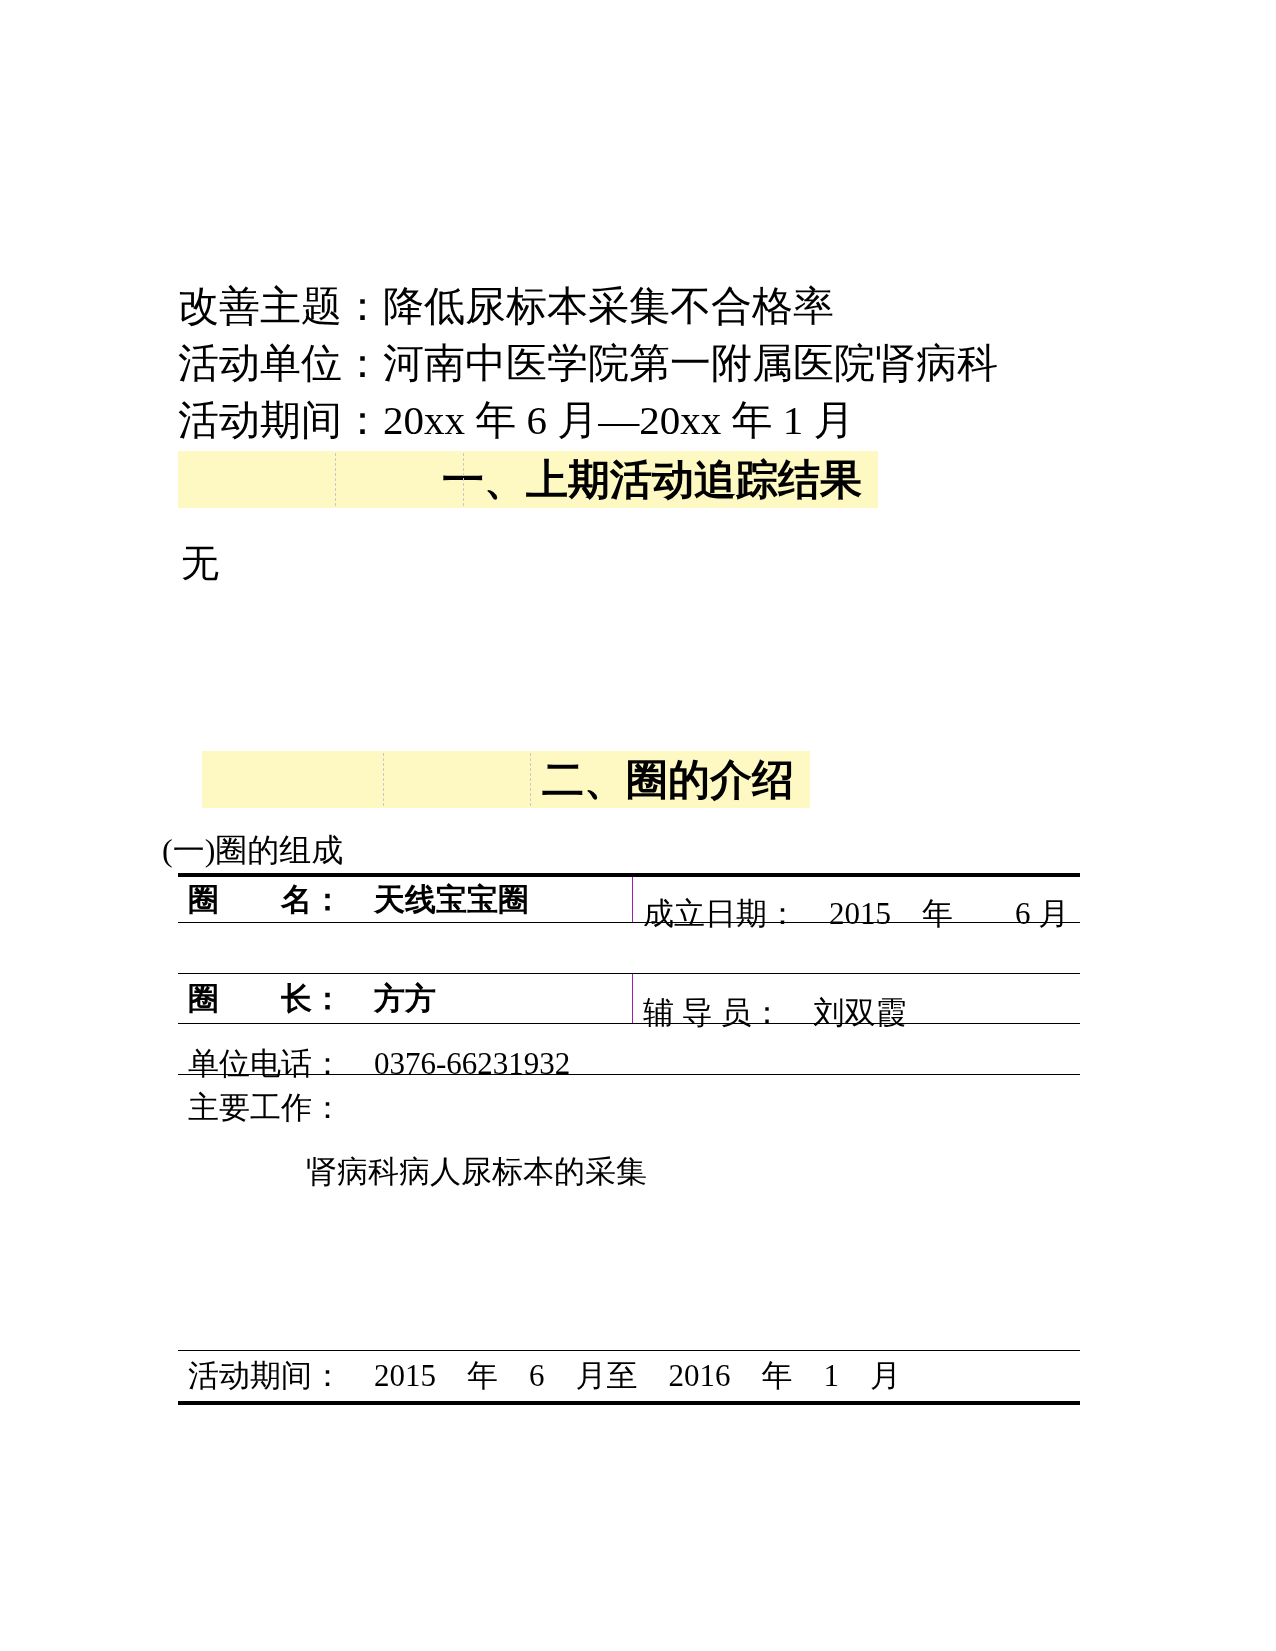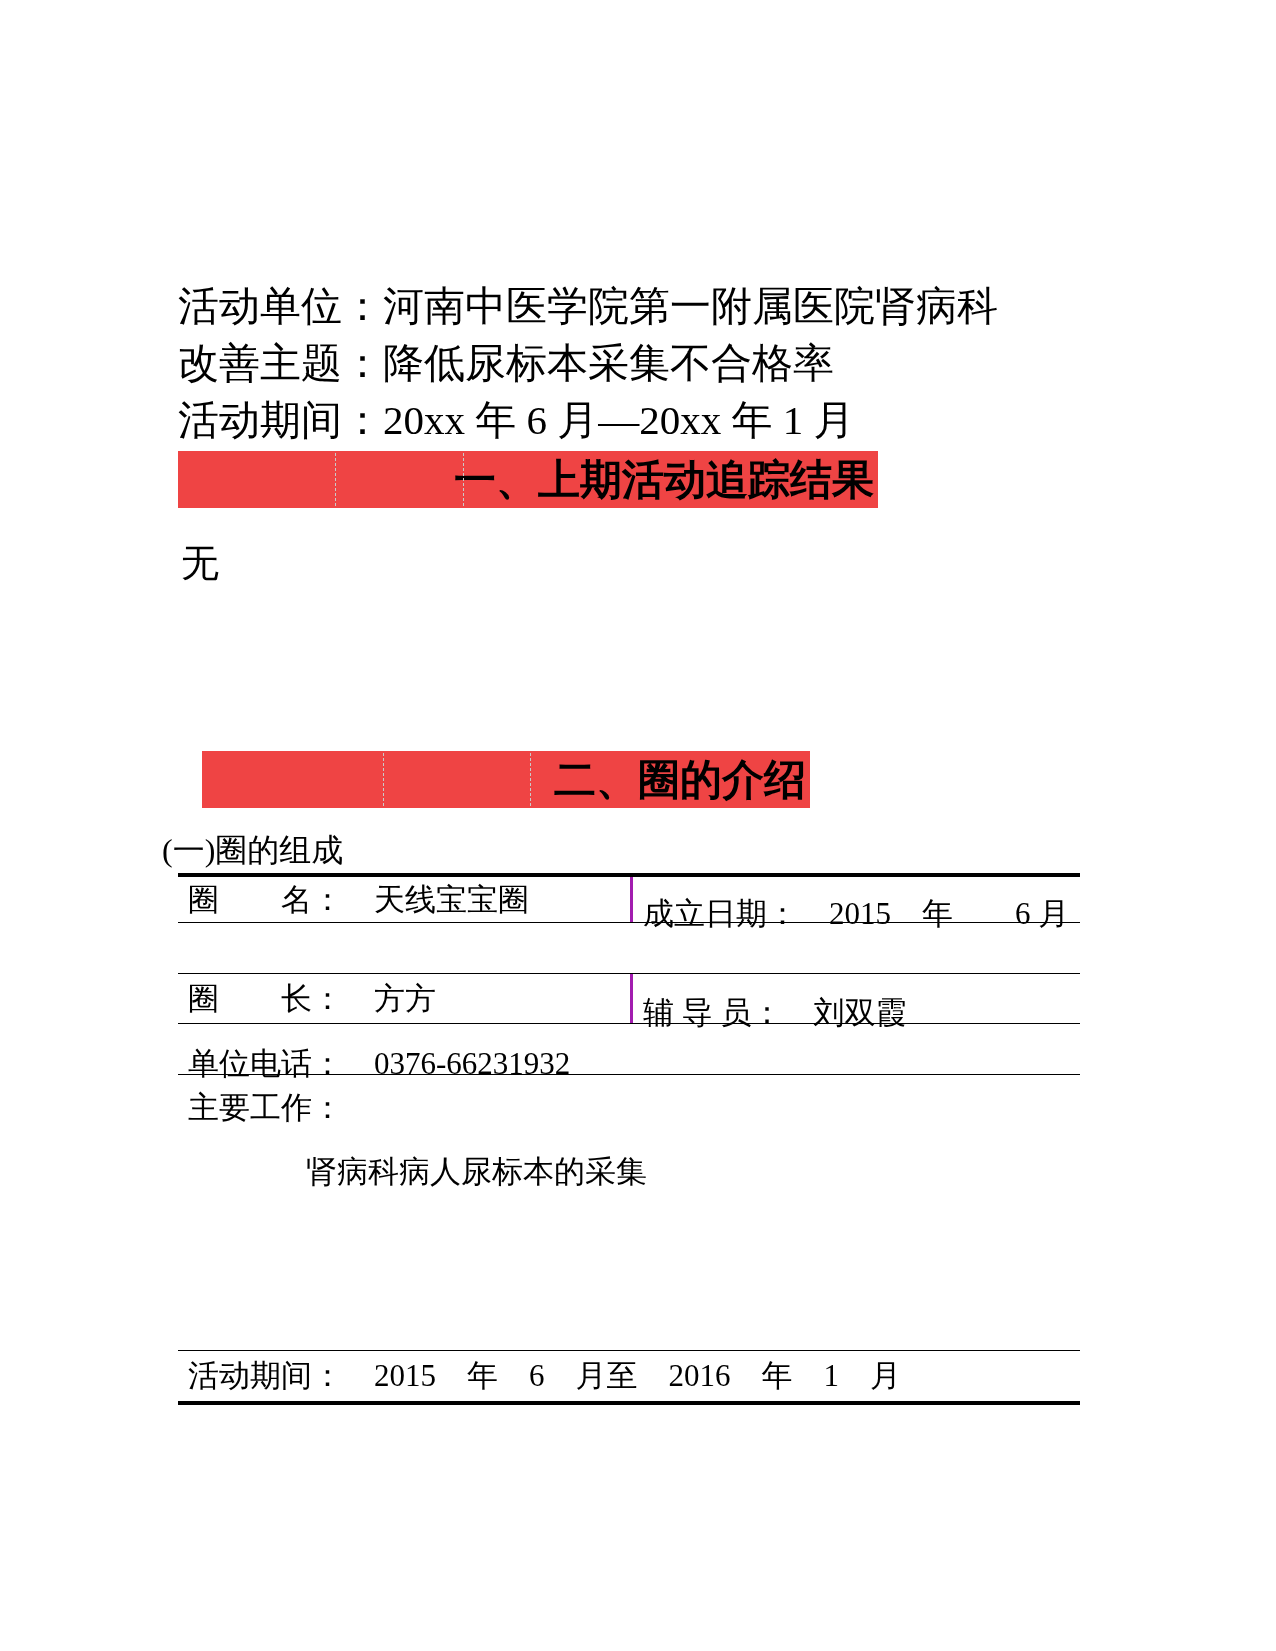--- a/index.html
+++ b/index.html
@@ -12,23 +12,23 @@
     overflow:hidden;
   }
   .page { position:absolute; inset:0; }
 
   .hdr {
     position:absolute; left:178px; top:278px;
     font-size:41px; line-height:57px; white-space:nowrap;
   }
 
   .band {
-    position:absolute; background:#ef4444; height:57px;
+    position:absolute; background:#fef9c3; height:57px;
     display:flex; justify-content:flex-end; align-items:center;
-    padding-right:4px; box-sizing:border-box;
+    padding-right:16px; box-sizing:border-box;
     font-size:42px; font-weight:bold; white-space:nowrap;
   }
   .band1 { left:178px; top:451px; width:700px; }
   .band2 { left:178px; top:751px; width:608px;margin-left:24px; }
   .tabmark { position:absolute; top:2px; bottom:2px; width:0; border-left:1px dashed #c9c9c9; }
 
   .none-text {
     position:absolute; left:181px; top:538px;
     font-size:38px;
     font-family:"Liberation Sans","DejaVu Sans",sans-serif;
@@ -38,21 +38,21 @@
 
   .tbl {
     position:absolute; left:178px; top:873px; width:902px;
     border-top:4px solid #000; border-bottom:4px solid #000;
     font-size:31px;
   }
   .trow { border-bottom:1px solid #000; position:relative; box-sizing:border-box; }
   .trow.last { border-bottom:none; }
   .tworow { display:flex; }
   .cell { box-sizing:border-box; padding-left:10px; display:flex; align-items:center; white-space:nowrap; }
-  .cell.cl { width:455px; border-right:3px solid #a21caf; }
+  .cell.cl { width:455px; border-right:1px solid #a21caf;font-weight:bold; }
   .cell.cr { flex:1;margin-top:29px; }
   .h46 { height:46px; }
   .h51 { height:51px; }
   .h50 { height:50px; }
 
   .members { height:87px; font-size:29px; padding-top:7px; }
   .mline1 { padding-left:10px; white-space:nowrap; line-height:38px; }
   .mline2 { padding-left:128px; line-height:38px; }
 
   .work { height:276px; padding-top:12px; }
@@ -60,22 +60,22 @@
   .windent { padding-left:128px; margin-top:22px; }
 
   .period { height:50px; display:flex; align-items:center; padding-left:10px; white-space:nowrap; }
 </style>
 </head>
 <body>
 
 <div class="page">
 
   <div class="hdr">
+    <div>改善主题：降低尿标本采集不合格率</div>
     <div>活动单位：河南中医学院第一附属医院肾病科</div>
-    <div>改善主题：降低尿标本采集不合格率</div>
     <div>活动期间：20xx 年 6 月—20xx 年 1 月</div>
   </div>
 
   <div class="band band1">
     <span class="tabmark" style="left:157px"></span>
     <span class="tabmark" style="left:285px"></span>
     <span>一、上期活动追踪结果</span>
   </div>
 
   <div class="none-text">无</div>

